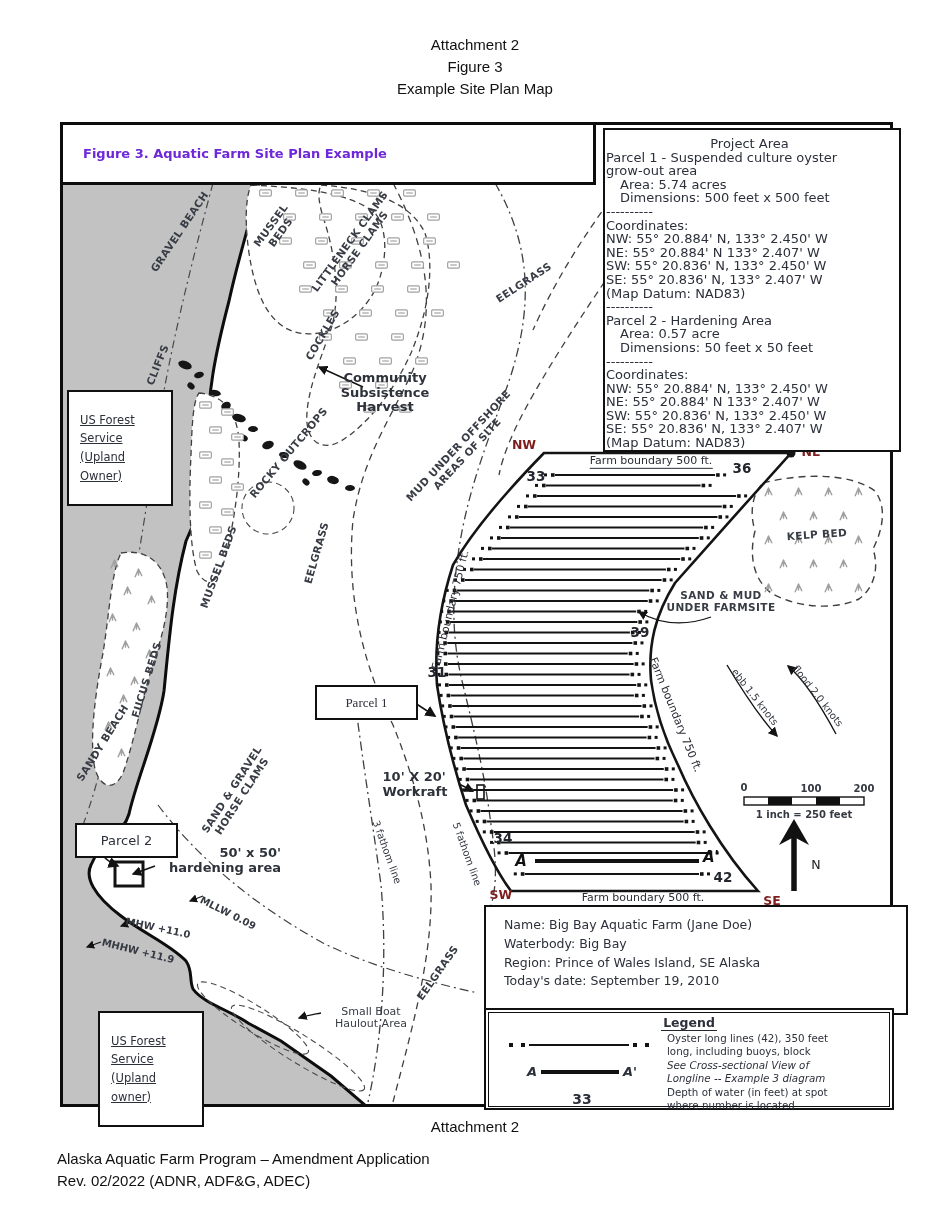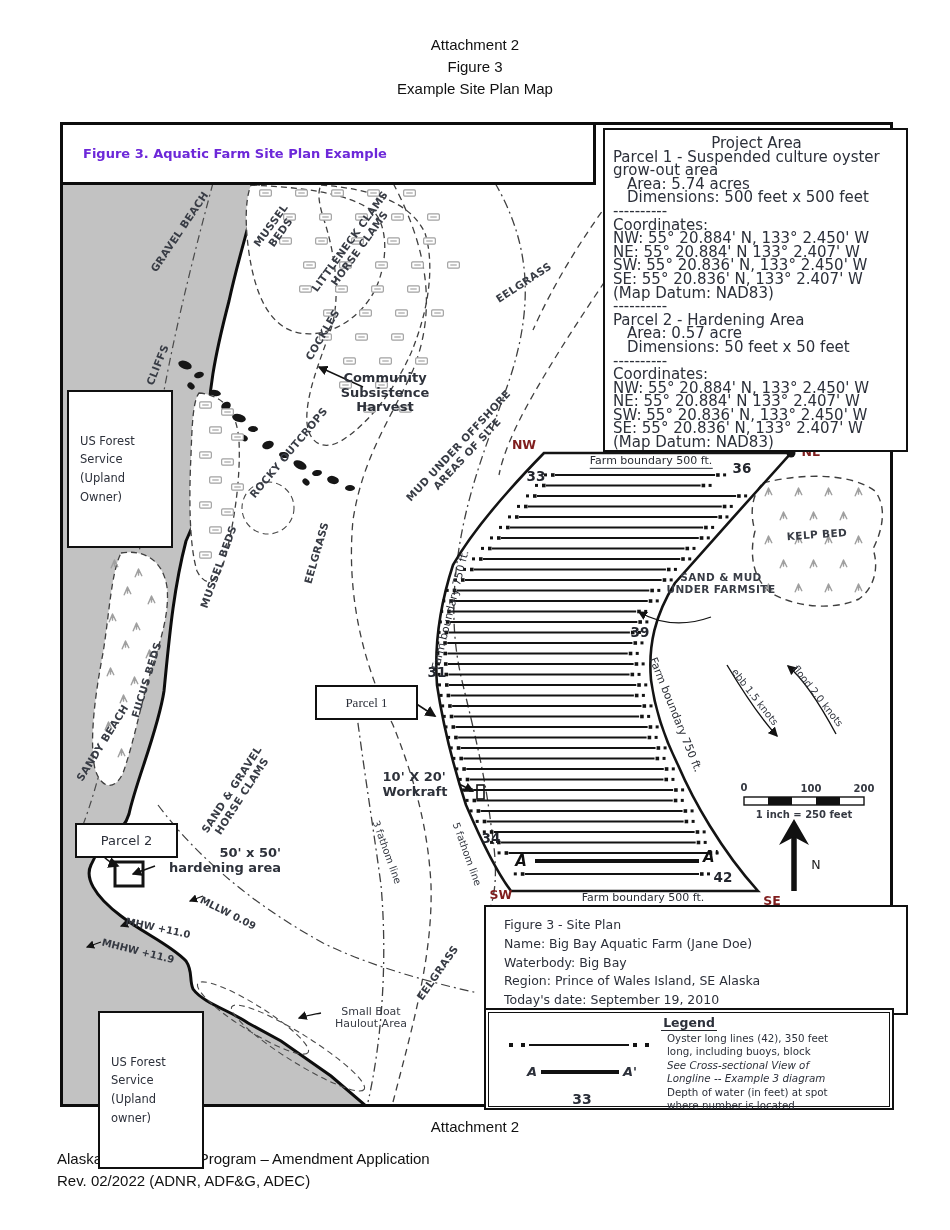--- a/index.html
+++ b/index.html
@@ -17,24 +17,24 @@
   .corner{font-weight:bold;font-size:12.5px;color:#7f1d1d;}
   .aa{font-weight:bold;font-style:italic;font-size:15px;color:#111;}
   .fb{font-size:11px;color:#2a2d34;}
   .u{border-bottom:1.4px solid #2a2d34;padding-bottom:1px;}
   .tide{font-weight:bold;font-size:10px;color:#353942;}
   .cur{font-size:10px;color:#353942;}
   .map-box{position:absolute;z-index:3;background:#fff;border:2px solid #101010;
        font-family:"DejaVu Sans",sans-serif;color:#2c303a;}
   .title-strip{left:-3px;top:-3px;width:530px;height:57px;border:3px solid #0d0d0d;display:flex;align-items:center;}
   .title-strip div{padding-left:20px;font-size:13px;font-weight:bold;color:#6d28d9;}
-  .proj{left:540px;top:3px;width:287px;height:309px;font-size:15px;line-height:13.6px;padding:7px 6px 4px 8px;border-width:2.5px;}
+  .proj{left:540px;top:3px;width:287px;height:309px;font-size:13px;line-height:13.6px;padding:7px 6px 4px 1px;border-width:2.5px;}
   .proj .ttl{text-align:center;}
   .proj .ind{padding-left:14px;}
-  .forest{width:92px;padding:21px 5px;font-size:11.5px;line-height:1.62;text-align:left;}
+  .forest{width:92px;padding:0 5px;font-size:11.5px;line-height:1.62;text-align:left;text-decoration:underline;}
   .forest div{padding-left:6px;}
   .parcelbox{width:99px;height:31px;display:flex;align-items:center;justify-content:center;font-size:13px;}
   .sitebox{left:421px;top:780px;width:402px;height:97px;border-width:2.5px;padding:9px 0 0 18px;font-size:12.5px;line-height:1.5;}
   .legendbox{left:421px;top:883px;width:402px;height:94px;border-width:2.5px;padding:2px;}
   .leg-inner{border:1.5px solid #101010;height:calc(100% - 3px);padding:2px 8px 0 8px;}
   .leg-title{text-align:center;font-weight:bold;font-size:12.5px;}
   .leg-title span{border-bottom:1.5px solid #23262e;padding:0 2px;text-align:center;}
   .leg-row{display:flex;align-items:center;margin-top:2px;}
   .leg-sym{width:170px;flex:none;display:flex;justify-content:center;align-items:center;}
   .leg-txt{font-size:10.3px;line-height:1.22;color:#2c303a;}
@@ -458,21 +458,20 @@
 owner)</div>
     </div>
     <div class="map-box parcelbox" style="left:252px;top:560px;font-family:Liberation Serif, serif;">
       <span>Parcel 1</span>
     </div>
     <div class="map-box parcelbox" style="left:12px;top:698px;">
       <span>Parcel 2</span>
     </div>
 
     <div class="map-box sitebox">
-      <div>Figure 3 - Site Plan</div>
       <div>Name: Big Bay Aquatic Farm (Jane Doe)</div>
       <div>Waterbody: Big Bay</div>
       <div>Region: Prince of Wales Island, SE Alaska</div>
       <div>Today's date: September 19, 2010</div>
     </div>
 
     <div class="map-box legendbox">
       <div class="leg-inner">
         <div class="leg-title"><span>Legend</span></div>
         <div class="leg-row">
@@ -531,42 +530,42 @@
     <div class="lbl big pre" style="left:352px;top:660px;transform:translate(-50%,-50%);text-align:left">10' X 20'
 Workraft</div>
     <div class="lbl big pre" style="left:162px;top:736px;transform:translate(-50%,-50%);text-align:right">50' x 50'
 hardening area</div>
     <div class="lbl tide" style="left:95px;top:803px;transform:translate(-50%,-50%) rotate(12deg)">MHW +11.0</div>
     <div class="lbl tide" style="left:75px;top:826px;transform:translate(-50%,-50%) rotate(14deg)">MHHW +11.9</div>
     <div class="lbl tide" style="left:165px;top:788px;transform:translate(-50%,-50%) rotate(27deg)">MLLW 0.09</div>
     <div class="lbl pre" style="left:308px;top:893px;transform:translate(-50%,-50%);font-size:11px">Small Boat
 Haulout Area</div>
     <div class="lbl hab" style="left:754px;top:410px;transform:translate(-50%,-50%) rotate(-4deg)">KELP BED</div>
-    <div class="lbl hab pre" style="left:658px;top:459px;transform:translate(-50%,-50%)">SAND &amp; MUD
+    <div class="lbl hab pre" style="left:658px;top:477px;transform:translate(-50%,-50%)">SAND &amp; MUD
 UNDER FARMSITE</div>
 
     <div class="lbl fb u" style="left:588px;top:337px;transform:translate(-50%,-50%)">Farm boundary 500 ft.</div>
     <div class="lbl fb" style="left:580px;top:773px;transform:translate(-50%,-50%)">Farm boundary 500 ft.</div>
     <div class="lbl fb" style="left:388px;top:485px;transform:translate(-50%,-50%) rotate(-76deg)">Farm boundary 750 ft.</div>
     <div class="lbl fb" style="left:612px;top:590px;transform:translate(-50%,-50%) rotate(68deg)">Farm boundary 750 ft.</div>
     <div class="lbl cur" style="left:324px;top:727px;transform:translate(-50%,-50%) rotate(70deg)">3 fathom line</div>
     <div class="lbl cur" style="left:404px;top:729px;transform:translate(-50%,-50%) rotate(70deg)">5 fathom line</div>
     <div class="lbl cur" style="left:692px;top:572px;transform:translate(-50%,-50%) rotate(52deg)">ebb 1.5 knots</div>
     <div class="lbl cur" style="left:755px;top:571px;transform:translate(-50%,-50%) rotate(52deg)">flood 2.0 knots</div>
 
     <div class="lbl corner" style="left:461px;top:320px;transform:translate(-50%,-50%)">NW</div>
     <div class="lbl corner" style="left:748px;top:327px;transform:translate(-50%,-50%)">NE</div>
     <div class="lbl corner" style="left:438px;top:770px;transform:translate(-50%,-50%)">SW</div>
     <div class="lbl corner" style="left:709px;top:776px;transform:translate(-50%,-50%)">SE</div>
 
     <div class="lbl depth" style="left:473px;top:352px;transform:translate(-50%,-50%)">33</div>
     <div class="lbl depth" style="left:679px;top:344px;transform:translate(-50%,-50%)">36</div>
     <div class="lbl depth" style="left:374px;top:548px;transform:translate(-50%,-50%)">31</div>
     <div class="lbl depth" style="left:577px;top:508px;transform:translate(-50%,-50%)">39</div>
-    <div class="lbl depth" style="left:428px;top:714px;transform:translate(-50%,-50%)">34</div>
+    <div class="lbl depth" style="left:440px;top:714px;transform:translate(-50%,-50%)">34</div>
     <div class="lbl depth" style="left:660px;top:753px;transform:translate(-50%,-50%)">42</div>
     <div class="lbl aa" style="left:458px;top:736px;transform:translate(-50%,-50%)">A</div>
     <div class="lbl aa" style="left:648px;top:732px;transform:translate(-50%,-50%)">A'</div>
 
     <div class="lbl tide" style="left:681px;top:663px;transform:translate(-50%,-50%)">0</div>
     <div class="lbl tide" style="left:748px;top:664px;transform:translate(-50%,-50%)">100</div>
     <div class="lbl tide" style="left:801px;top:664px;transform:translate(-50%,-50%)">200</div>
     <div class="lbl tide" style="left:741px;top:690px;transform:translate(-50%,-50%)">1 inch = 250 feet</div>
     <div class="lbl" style="left:753px;top:740px;transform:translate(-50%,-50%);font-size:12.5px;color:#222">N</div>
   </div>

